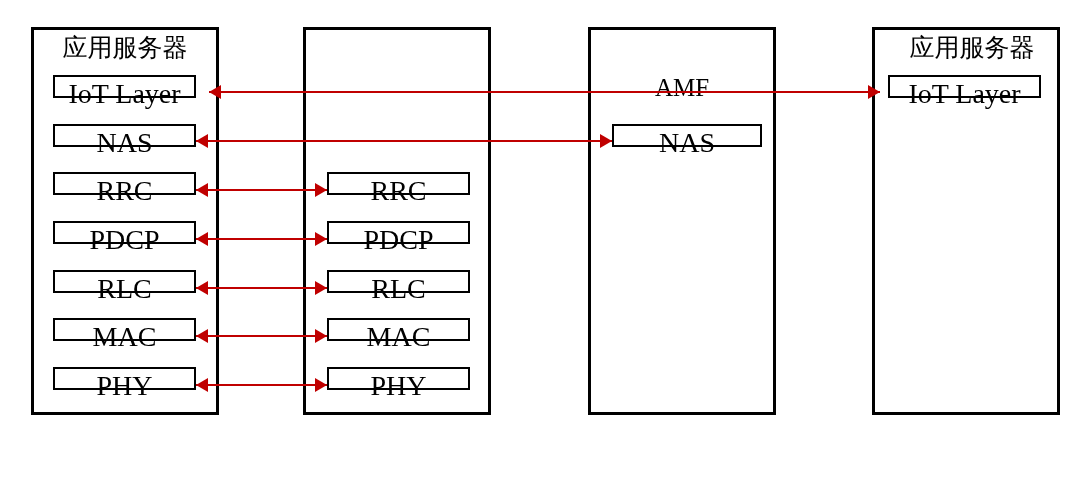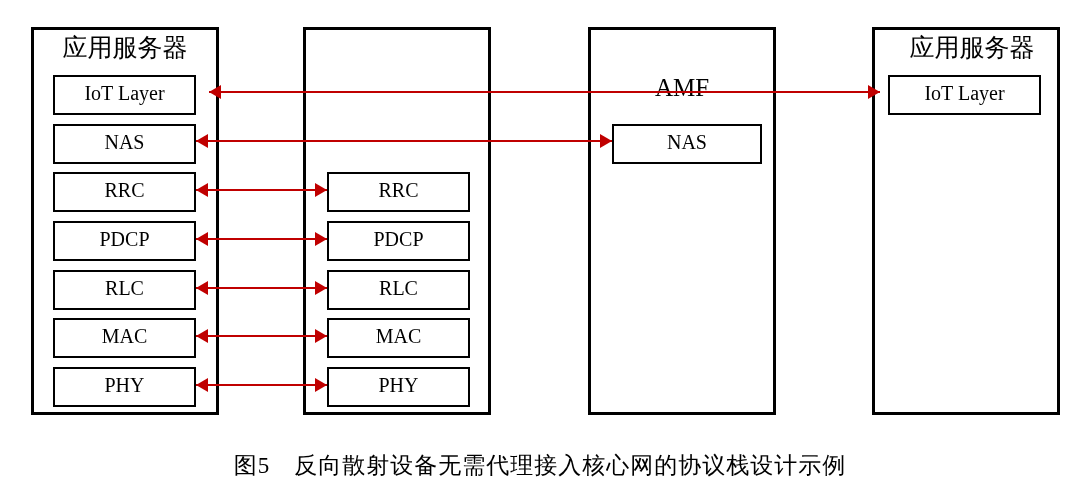--- a/index.html
+++ b/index.html
@@ -35,23 +35,23 @@
     line-height: 30px;
     white-space: nowrap;
     font-family: "Liberation Serif", "DejaVu Serif", serif;
   }
   .layer-box {
     position: absolute;
     border: 2px solid #000;
     background: #ffffff;
     box-sizing: border-box;
     text-align: center;
-    font-size: 20px;
+    font-size: 28px;
     line-height: 33px;
-    height: 40px;
+    height: 23px;
     font-family: "Liberation Serif", "DejaVu Serif", serif;
     white-space: nowrap;
   }
   .arrow-line {
     position: absolute;
     height: 0;
     border-top: 2px solid #c00000;
   }
   .arrow-head {
     position: absolute;
@@ -134,15 +134,14 @@
   <div class="arrow-head right" style="left:315px; top:281px;"></div>
 
   <div class="arrow-line" style="left:196px; top:335px; width:131px;"></div>
   <div class="arrow-head left" style="left:196px; top:329px;"></div>
   <div class="arrow-head right" style="left:315px; top:329px;"></div>
 
   <div class="arrow-line" style="left:196px; top:384px; width:131px;"></div>
   <div class="arrow-head left" style="left:196px; top:378px;"></div>
   <div class="arrow-head right" style="left:315px; top:378px;"></div>
 
-  <div class="caption">图5　反向散射设备无需代理接入核心网的协议栈设计示例</div>
 
 </div>
 
 </body></html>

